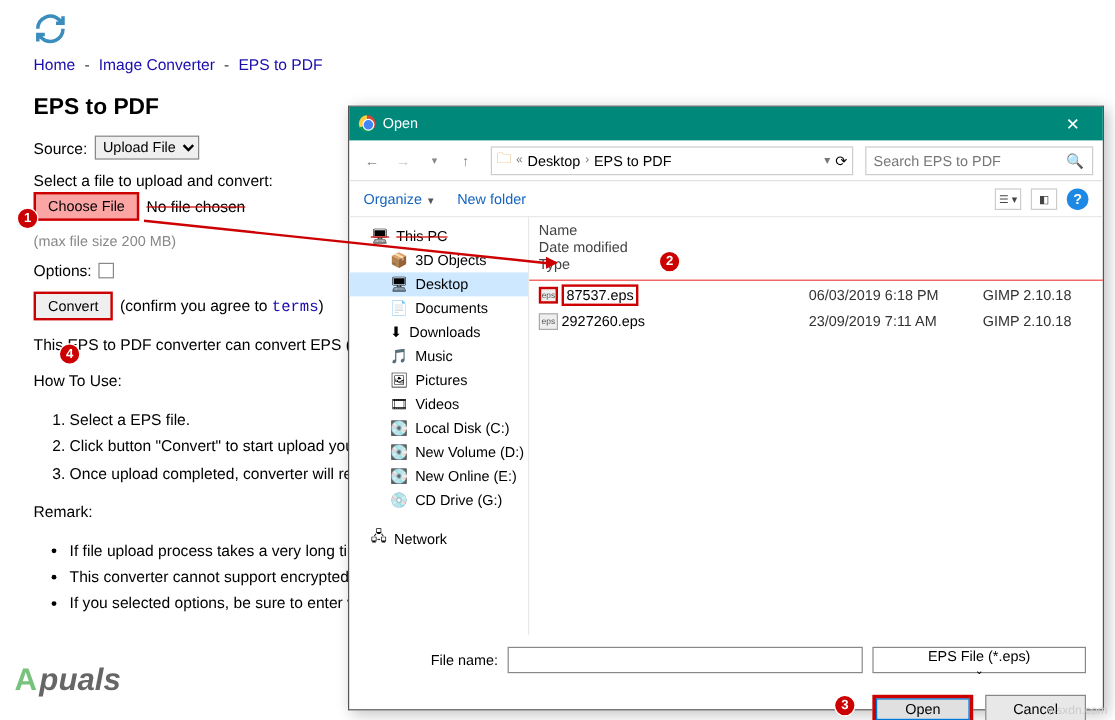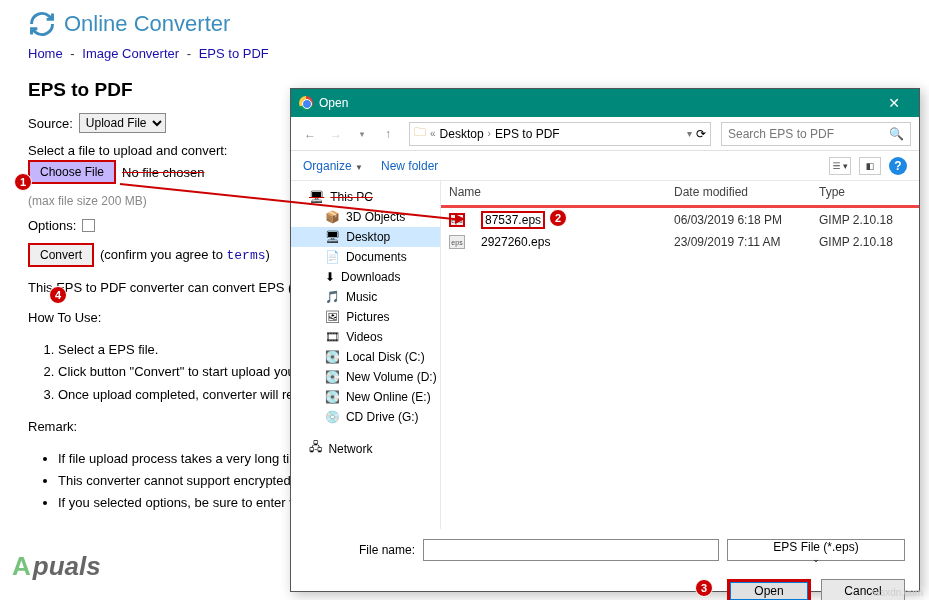--- a/index.html
+++ b/index.html
@@ -11,21 +11,21 @@
 .logo-icon { width: 28px; height: 28px; color: #3b8dbd; }
 .logo-text { font-size: 22px; color: #3b8dbd; font-weight: 400; }
 .breadcrumb { margin-top: 8px; font-size: 13px; }
 .breadcrumb a { color: #1a0dab; text-decoration: none; }
 .breadcrumb span.sep { color: #333; margin: 0 4px; }
 
 h1 { font-size: 19px; font-weight: bold; margin: 18px 0 12px 0; }
 .row { margin: 10px 0; font-size: 13px; display: flex; align-items: center; gap: 6px; flex-wrap: wrap; }
 .label { font-size: 13px; }
 select { font-size: 12px; padding: 1px 2px; border: 1px solid #888; background: #efefef; }
-.choose-btn { font-size: 12px; padding: 3px 10px; border: 2px solid #c00; background: #c4b5fd; }
+.choose-btn { font-size: 12px; padding: 3px 10px; border: 2px solid #c00; background: #fca5a5; }
 .hint { color: #888; font-size: 12px; }
 .checkbox { width: 13px; height: 13px; border: 1px solid #888; display: inline-block; }
 .convert-btn { font-size: 12px; padding: 3px 10px; border: 2px solid #c00; background: #efefef; }
 .paren { font-size: 13px; }
 .paren a { color: #1a0dab; text-decoration: none; font-family: Liberation Mono, monospace; }
 p { font-size: 13px; margin: 12px 0; line-height: 1.4; }
 ol, ul { font-size: 13px; margin: 6px 0 6px 30px; line-height: 1.7; }
 
 
 .anno { position: absolute; width: 18px; height: 18px; border-radius: 50%; background: #c00; color: #fff; font-size: 11px; font-weight: bold; display: flex; align-items: center; justify-content: center; border: 1px solid #fff; z-index: 50; }
@@ -55,26 +55,26 @@
 .help-icon { width:18px; height:18px; border-radius:50%; background:#1e88e5; color:#fff; font-size:12px; font-weight:bold; display:flex; align-items:center; justify-content:center; }
 
 .body { display:flex; height: 348px; }
 .tree { width: 150px; border-right: 1px solid #e8e8e8; padding: 6px 0; font-size: 12px; overflow:hidden; }
 .tree-item { display:flex; align-items:center; gap: 6px; padding: 3px 6px 3px 18px; white-space:nowrap; }
 .tree-item.indent { padding-left: 34px; }
 .tree-item.selected { background: #cde8ff; }
 .tree-item.top-strike { text-decoration: line-through; text-decoration-color: #c00; }
 
 .files { flex:1; font-size: 12px; position: relative; }
-.file-header { display:flex; padding: 4px 0 6px 8px; color:#444; border-bottom: 3px solid #ef4444; }
+.file-header { display:flex; padding: 4px 0 6px 8px; color:#444; border-bottom: 1px solid #ef4444; flex-direction: column; }
 .col-name { flex: 1; }
 .col-date { width: 145px; }
 .col-type { width: 100px; }
 .file-row { display:flex; padding: 3px 0 3px 8px; align-items:center; }
-.file-row .fname { flex:1; display:flex; align-items:center; gap:16px; }
+.file-row .fname { flex:1; display:flex; align-items:center; gap:3px; }
 .file-row .fdate { width:145px; color:#333; }
 .file-row .ftype { width:100px; color:#333; }
 .file-row.sel .fname span { border: 2px solid #c00; padding: 0 2px; }
 .file-icon { width:16px; height:14px; background:#eee; border:1px solid #aaa; font-size:7px; display:flex; align-items:center; justify-content:center; color:#555; }
 
 .footer { padding: 10px 14px; font-size: 12px; }
 .fn-row { display:flex; align-items:center; gap: 8px; margin-bottom: 18px; }
 .fn-row label { margin-left: 54px; }
 .fn-input { flex:1; border: 1px solid #888; height: 22px; padding: 0 4px; }
 .ft-select { width: 178px; border: 1px solid #888; height: 22px; display:flex; align-items:center; padding: 0 6px; justify-content:space-between;flex-direction:column; }
@@ -87,21 +87,20 @@
 .apuals .a { color:#4caf50; font-style:normal; }
 </style>
 </head>
 <body>
 
 <div class="page">
   <div class="logo-row">
     <svg class="logo-icon" viewBox="0 0 24 24" fill="none" stroke="currentColor" stroke-width="2.5">
         <path d="M3 12a9 9 0 0 1 15-6.7L21 8M21 3v5h-5M21 12a9 9 0 0 1-15 6.7L3 16M3 21v-5h5"></path>
       </svg>
-    <span class="logo-text">Online Converter</span>
   </div>
   <div class="breadcrumb">
     <a href="#">Home</a>
     <span class="sep">-</span>
     <a href="#">Image Converter</a>
     <span class="sep">-</span>
     <a href="#">EPS to PDF</a>
   </div>
 
   <h1>EPS to PDF</h1>

